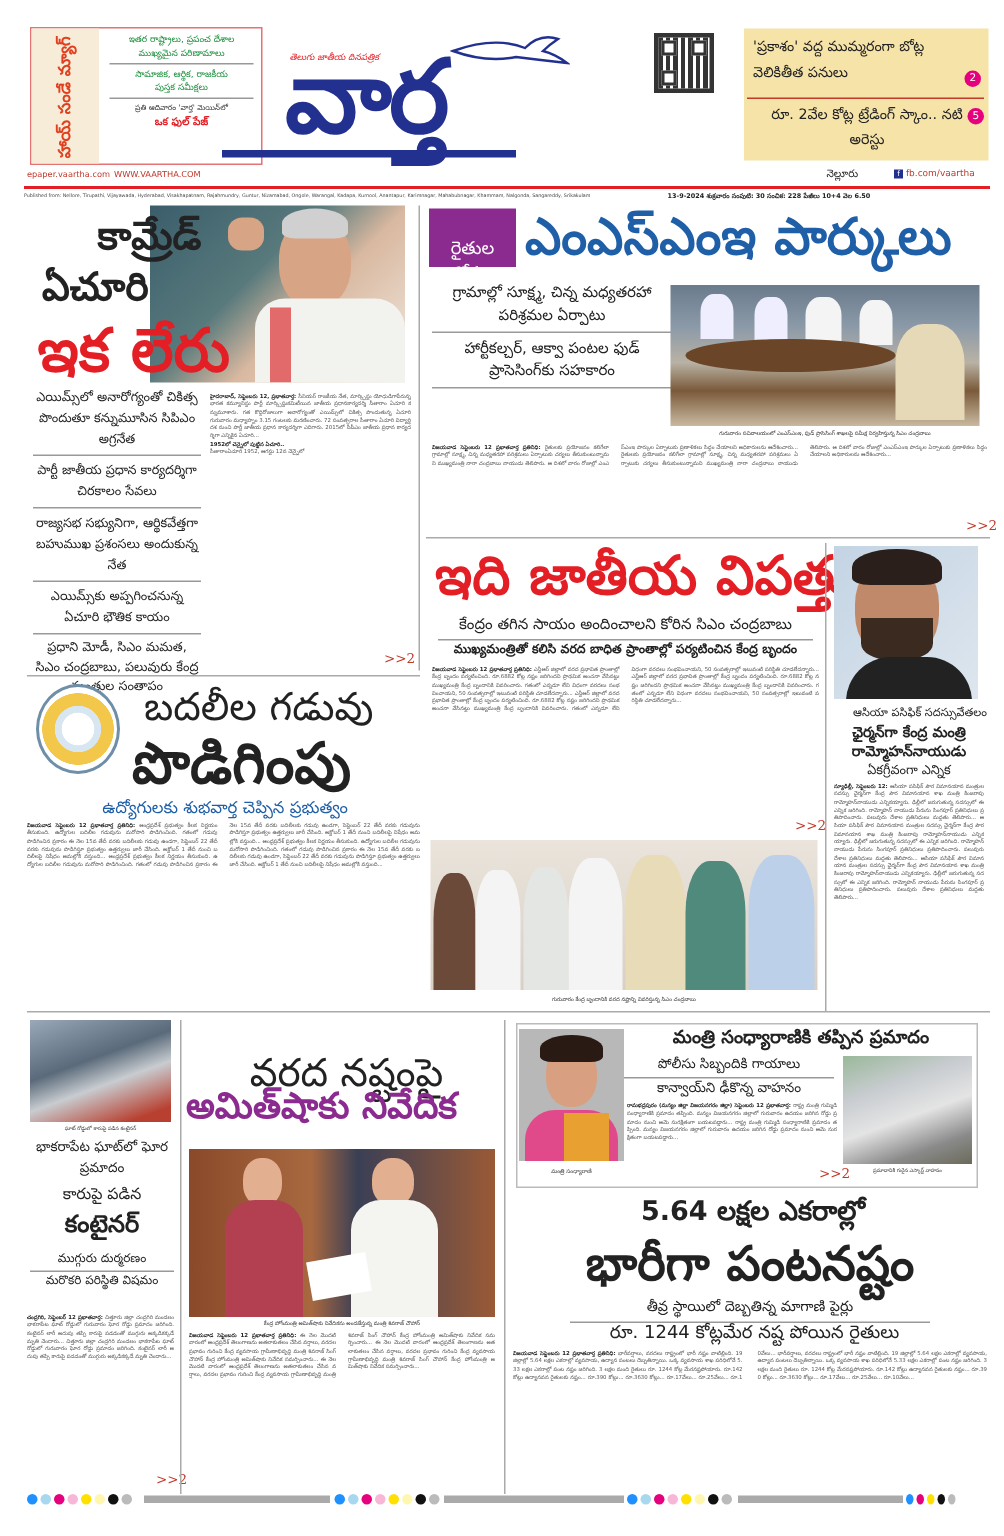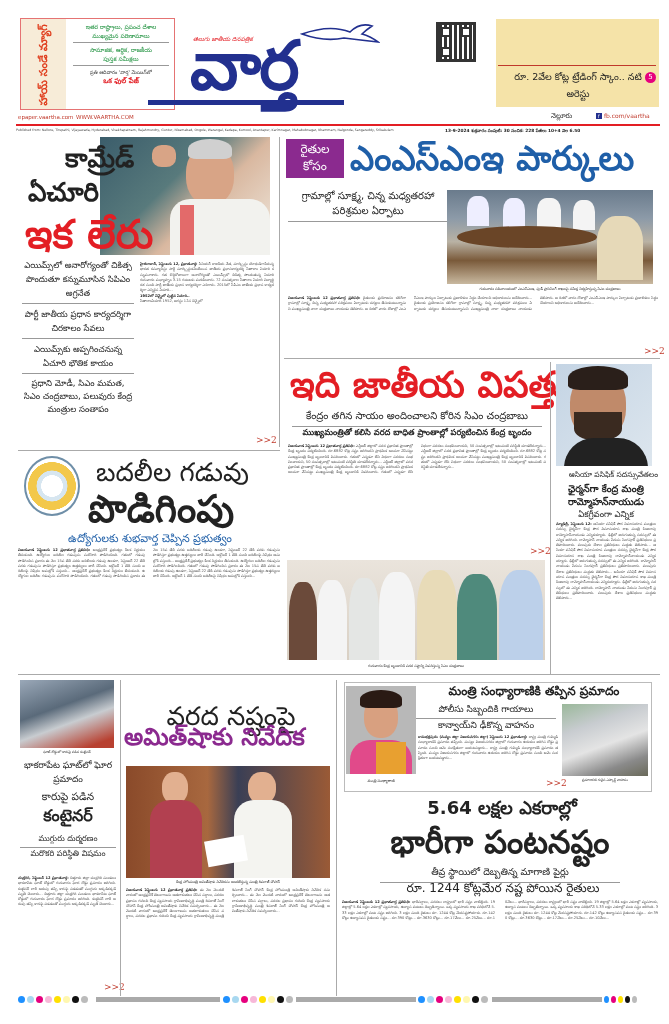--- a/index.html
+++ b/index.html
@@ -42,20 +42,24 @@
 <div class="abs" style="left:148px;top:100px;width:196px;height:5px;background:#22308f;"></div>
 
 <div class="abs" style="left:436px;top:22px;width:40px;height:40px;background:
   repeating-linear-gradient(90deg,#111 0 3px,#fff 3px 5px),#fff;opacity:.85;border:3px solid #111;">
   <div style="position:absolute;left:2px;top:2px;width:10px;height:10px;border:2px solid #111;background:#fff;"></div>
   <div style="position:absolute;right:2px;top:2px;width:10px;height:10px;border:2px solid #111;background:#fff;"></div>
   <div style="position:absolute;left:2px;bottom:2px;width:10px;height:10px;border:2px solid #111;background:#fff;"></div>
 </div>
 
 <div class="abs" style="left:496px;top:19px;width:163px;height:88px;background:#f5e3a8;">
+  <div style="position:absolute;left:6px;top:4px;width:150px;font-size:9.5px;line-height:17px;color:#222;">
+    <span>'ప్రకాశం' వద్ద ముమ్మరంగా బోట్ల వెలికితీత పనులు</span>
+    <span style="position:absolute;right:-2px;top:24px;width:11px;height:11px;border-radius:50%;background:#e6007e;color:#fff;font-size:7px;line-height:11px;text-align:center;">2</span>
+  </div>
   <div style="position:absolute;left:2px;top:46px;width:158px;height:1px;background:#c0392b;"></div>
   <div style="position:absolute;left:14px;top:49px;width:136px;font-size:9.5px;line-height:17px;text-align:center;color:#222;">
     <span>రూ. 2వేల కోట్ల ట్రేడింగ్ స్కాం.. నటి అరెస్టు</span>
     <span style="position:absolute;right:-10px;top:4px;width:11px;height:11px;border-radius:50%;background:#e6007e;color:#fff;font-size:7px;line-height:11px;text-align:center;">5</span>
   </div>
 </div>
 
 <div class="abs" style="left:18px;top:114px;font-size:5.5px;color:#c0392b;">epaper.vaartha.com</div>
 <div class="abs" style="left:76px;top:114px;font-size:5.5px;color:#c0392b;">WWW.VAARTHA.COM</div>
 <div class="abs" style="left:551px;top:112px;font-size:7px;color:#222;">నెల్లూరు</div>
@@ -74,38 +78,40 @@
   <div style="position:absolute;left:80px;top:68px;width:14px;height:50px;background:#e36a6a;"></div>
   <div style="position:absolute;left:52px;top:8px;width:24px;height:22px;border-radius:40%;background:#d8a486;"></div>
 </div>
 <div class="abs" style="left:28px;top:142px;font-size:26px;font-weight:bold;color:#222;line-height:32px;margin-left:37px;">కామ్రేడ్</div>
 <div class="abs" style="left:28px;top:176px;font-size:26px;font-weight:bold;color:#222;line-height:32px;">ఏచూరి</div>
 <div class="abs" style="left:25px;top:212px;font-size:40px;font-weight:bold;color:#e31e24;line-height:44px;">ఇక లేరు</div>
 
 <div class="abs" style="left:22px;top:258px;width:112px;text-align:center;color:#222;">
   <div style="font-size:8.5px;line-height:14px;padding-bottom:3px;border-bottom:1px solid #999;">ఎయిమ్స్‌లో అనారోగ్యంతో చికిత్స పొందుతూ కన్నుమూసిన సిపిఎం అగ్రనేత</div>
   <div style="font-size:8.5px;line-height:14px;padding:3px 0;border-bottom:1px solid #999;">పార్టీ జాతీయ ప్రధాన కార్యదర్శిగా చిరకాలం సేవలు</div>
+  <div style="font-size:8.5px;line-height:14px;padding:3px 0;border-bottom:1px solid #999;">రాజ్యసభ సభ్యునిగా, ఆర్థికవేత్తగా బహుముఖ ప్రశంసలు అందుకున్న నేత</div>
   <div style="font-size:8.5px;line-height:14px;padding:3px 0;border-bottom:1px solid #999;">ఎయిమ్స్‌కు అప్పగించనున్న ఏచూరి భౌతిక కాయం</div>
   <div style="font-size:8.5px;line-height:13px;padding-top:3px;">ప్రధాని మోడీ, సిఎం మమత, సిఎం చంద్రబాబు, పలువురు కేంద్ర మంత్రుల సంతాపం</div>
 </div>
 <div class="abs bodytext" style="left:140px;top:262px;width:134px;height:180px;overflow:hidden;">
   <b>హైదరాబాద్, సెప్టెంబరు 12, ప్రభాతవార్త:</b>
   <span>సీనియర్ రాజకీయ నేత, మార్క్సిస్టు యోధుడిగాపేరున్న భారత కమ్యూనిస్టు పార్టీ మార్క్సిస్టుకమిటీయిన జాతీయ ప్రధానకార్యదర్శి సీతారాం ఏచూరి కన్నుమూశారు. గత కొద్దిరోజులుగా అనారోగ్యంతో ఎయిమ్స్‌లో చికిత్స పొందుతున్న ఏచూరి గురువారం మధ్యాహ్నం 3.15 గంటలకు మరణించారు. 72 సంవత్సరాల సీతారాం ఏచూరి విద్యార్థి దశ నుంచి పార్టీ జాతీయ ప్రధాన కార్యదర్శిగా ఎదిగారు. 2015లో సీపీఎం జాతీయ ప్రధాన కార్యదర్శిగా ఎన్నికైన ఏచూరి...</span><br>
   <b>1952లో చెన్నైలో పుట్టిన ఏచూరి..</b><br>
   <span>సీతారాంఏచూరి 1952, ఆగస్టు 12న చెన్నైలో</span>
 </div>
 <div class="abs more" style="left:256px;top:435px;">&gt;&gt;2</div>
 
 <div class="vline" style="left:279px;top:137px;height:310px;"></div>
 
-<div class="abs" style="left:286px;top:139px;width:58px;height:39px;background:#8b2a8f;color:#fff;font-size:12px;line-height:17px;padding:2px 4px;text-align:center;">రైతుల కోసం</div>
+<div class="abs" style="left:286px;top:139px;width:58px;height:39px;background:#8b2a8f;color:#fff;font-size:12px;line-height:17px;padding:18px 4px;text-align:center;">రైతుల కోసం</div>
 <div class="abs" style="left:350px;top:137px;font-size:34px;font-weight:bold;color:#1f5fa8;line-height:42px;white-space:nowrap;">ఎంఎస్ఎంఇ పార్కులు</div>
 
 <div class="abs" style="left:288px;top:188px;width:160px;text-align:center;color:#222;">
   <div style="font-size:10px;line-height:15px;padding-bottom:3px;border-bottom:1px solid #999;">గ్రామాల్లో సూక్ష్మ, చిన్న మధ్యతరహా పరిశ్రమల ఏర్పాటు</div>
+  <div style="font-size:10px;line-height:15px;padding:3px 0;border-bottom:1px solid #999;">హార్టీకల్చర్, ఆక్వా పంటల ఫుడ్ ప్రాసెసింగ్‌కు సహకారం</div>
 </div>
 <div class="photo" style="left:447px;top:190px;width:206px;height:94px;background:linear-gradient(180deg,#6a7b8c 0%,#8c9aa8 30%,#b9b2a4 55%,#7a5a3a 75%,#c9b9a0 100%);">
   <div style="position:absolute;left:20px;top:6px;width:22px;height:30px;background:#eef;border-radius:40% 40% 0 0;"></div>
   <div style="position:absolute;left:56px;top:8px;width:22px;height:30px;background:#eef;border-radius:40% 40% 0 0;"></div>
   <div style="position:absolute;left:90px;top:8px;width:24px;height:30px;background:#f4f4f4;border-radius:40% 40% 0 0;"></div>
   <div style="position:absolute;left:126px;top:10px;width:22px;height:30px;background:#f4f4f4;border-radius:40% 40% 0 0;"></div>
   <div style="position:absolute;left:150px;top:26px;width:46px;height:64px;background:#e6d9b8;border-radius:40% 40% 0 0;"></div>
   <div style="position:absolute;left:10px;top:36px;width:140px;height:22px;background:#6a4527;border-radius:50%;"></div>
 </div>
 <div class="abs caption" style="left:447px;top:287px;width:206px;font-size:3.6px;">గురువారం సచివాలయంలో ఎంఎస్ఎంఇ, ఫుడ్ ప్రాసెసింగ్ శాఖలపై సమీక్ష నిర్వహిస్తున్న సిఎం చంద్రబాబు</div>

